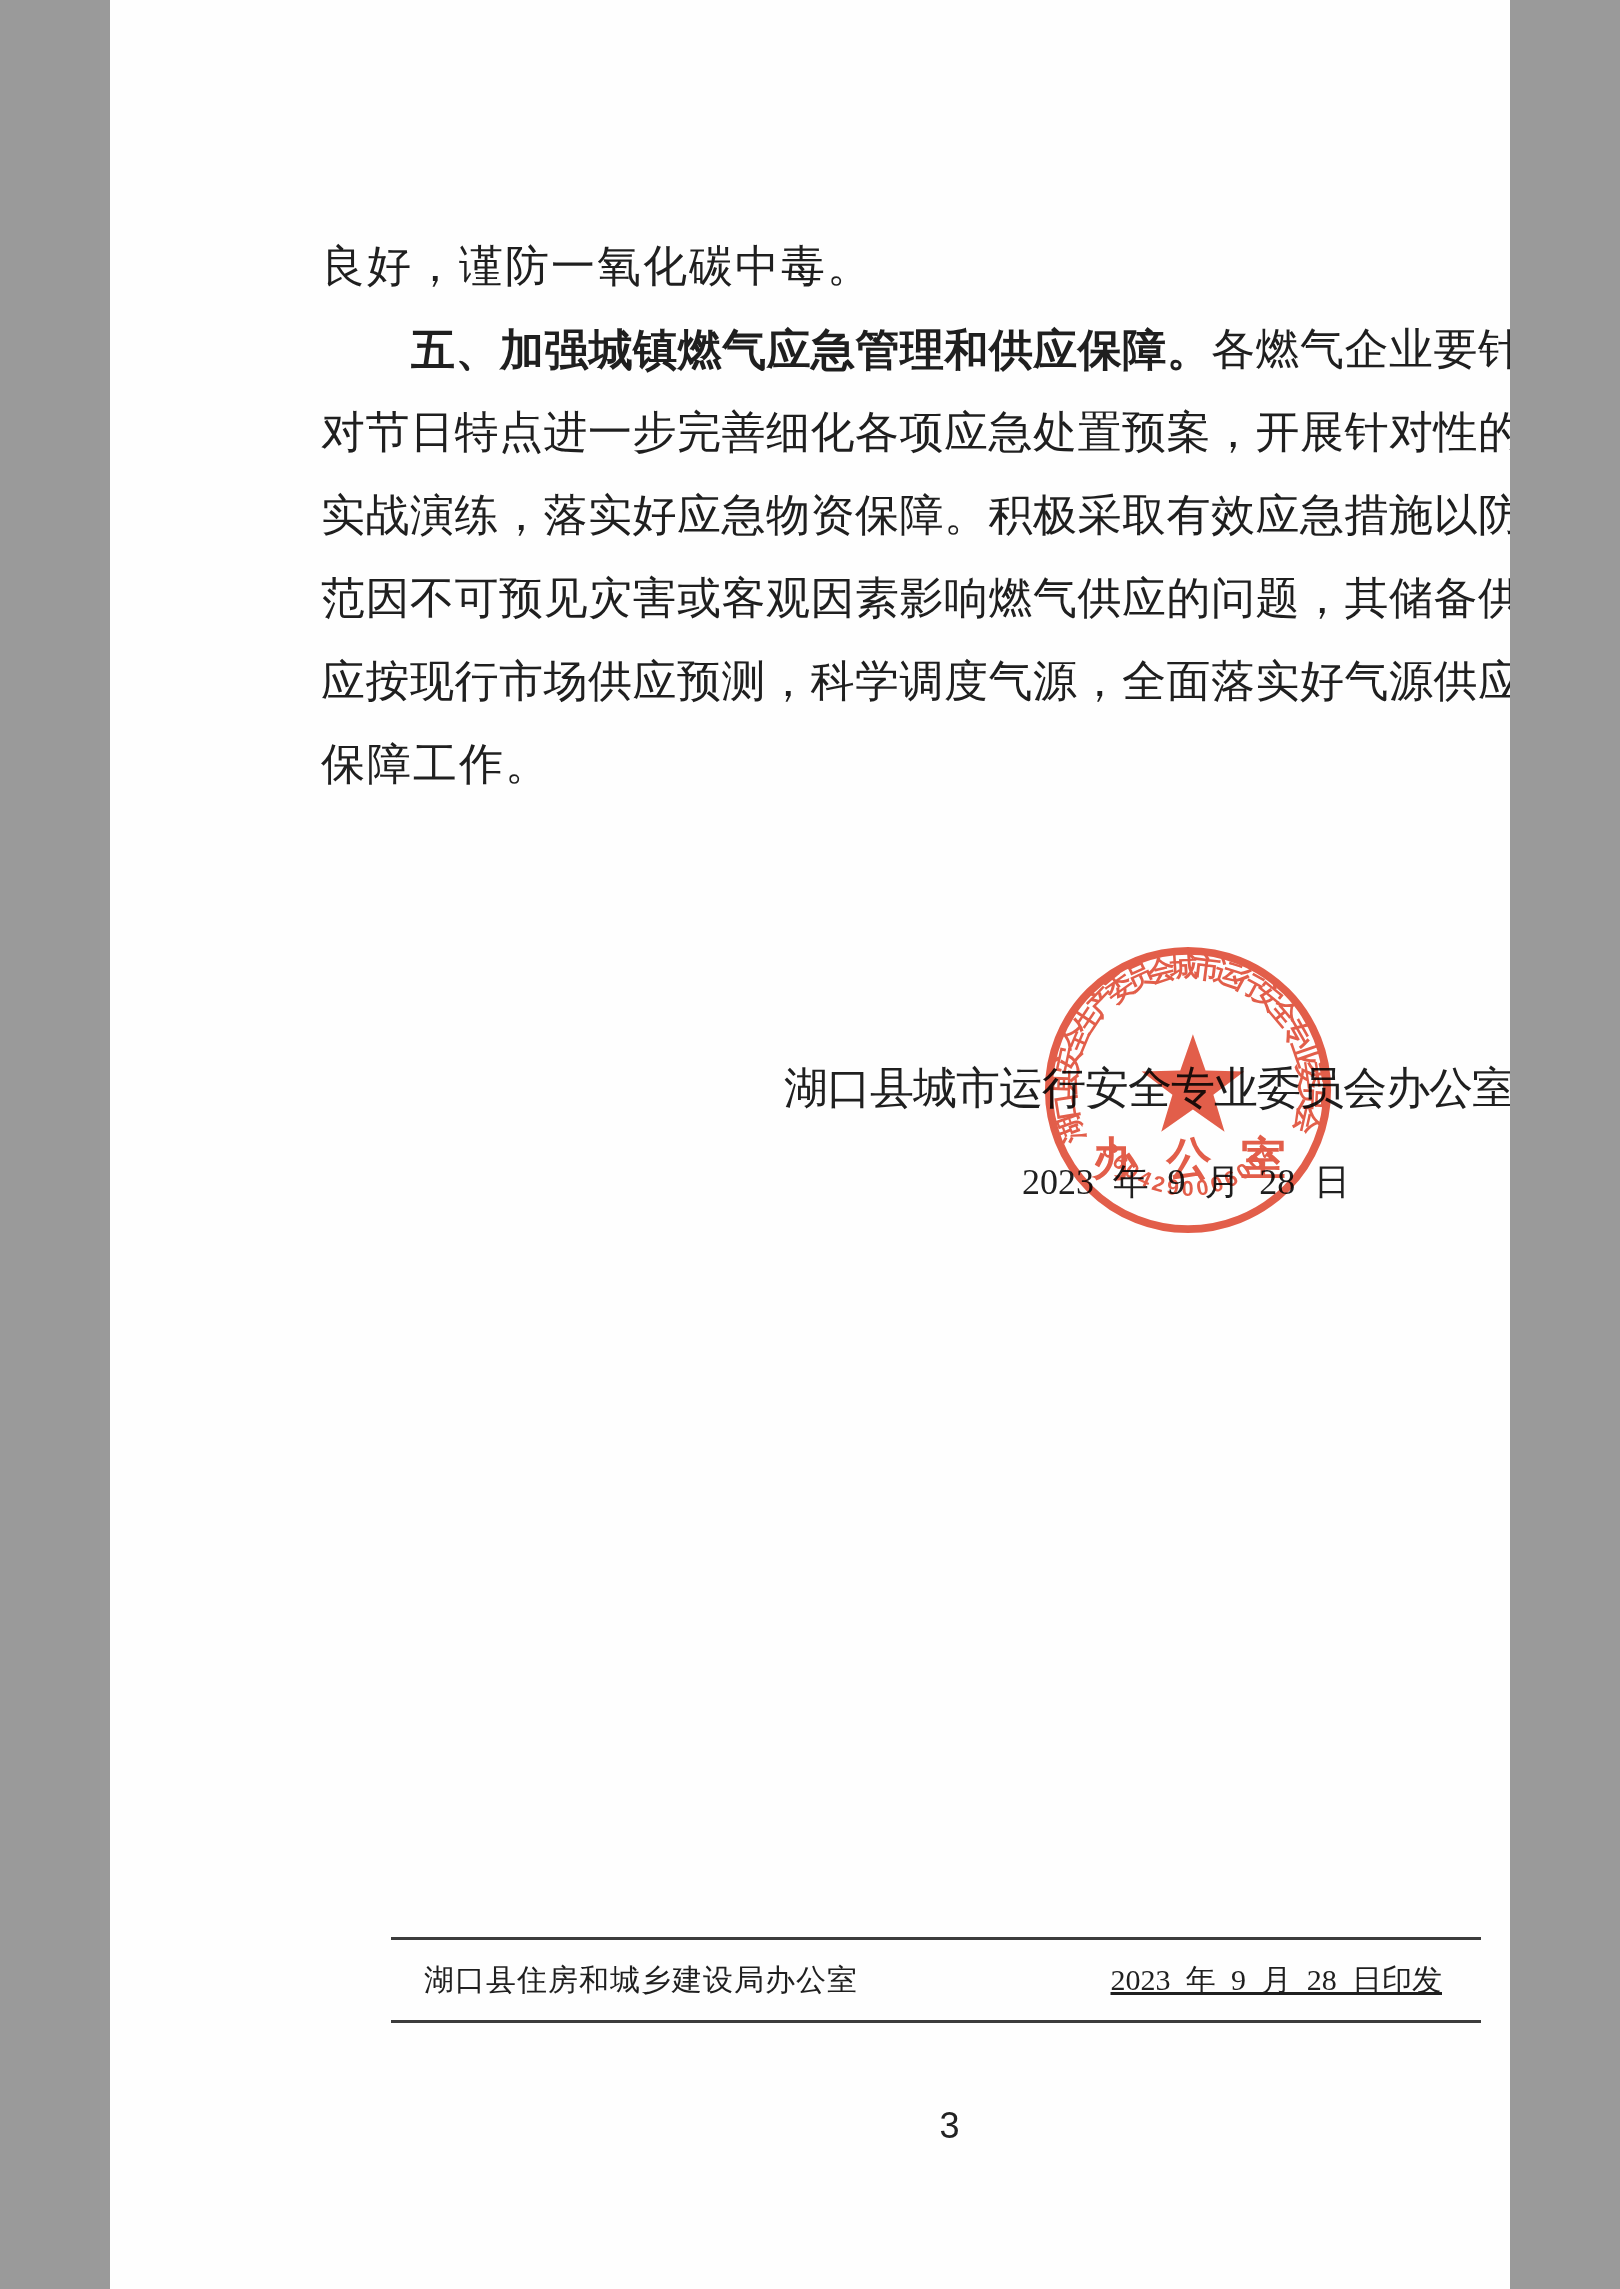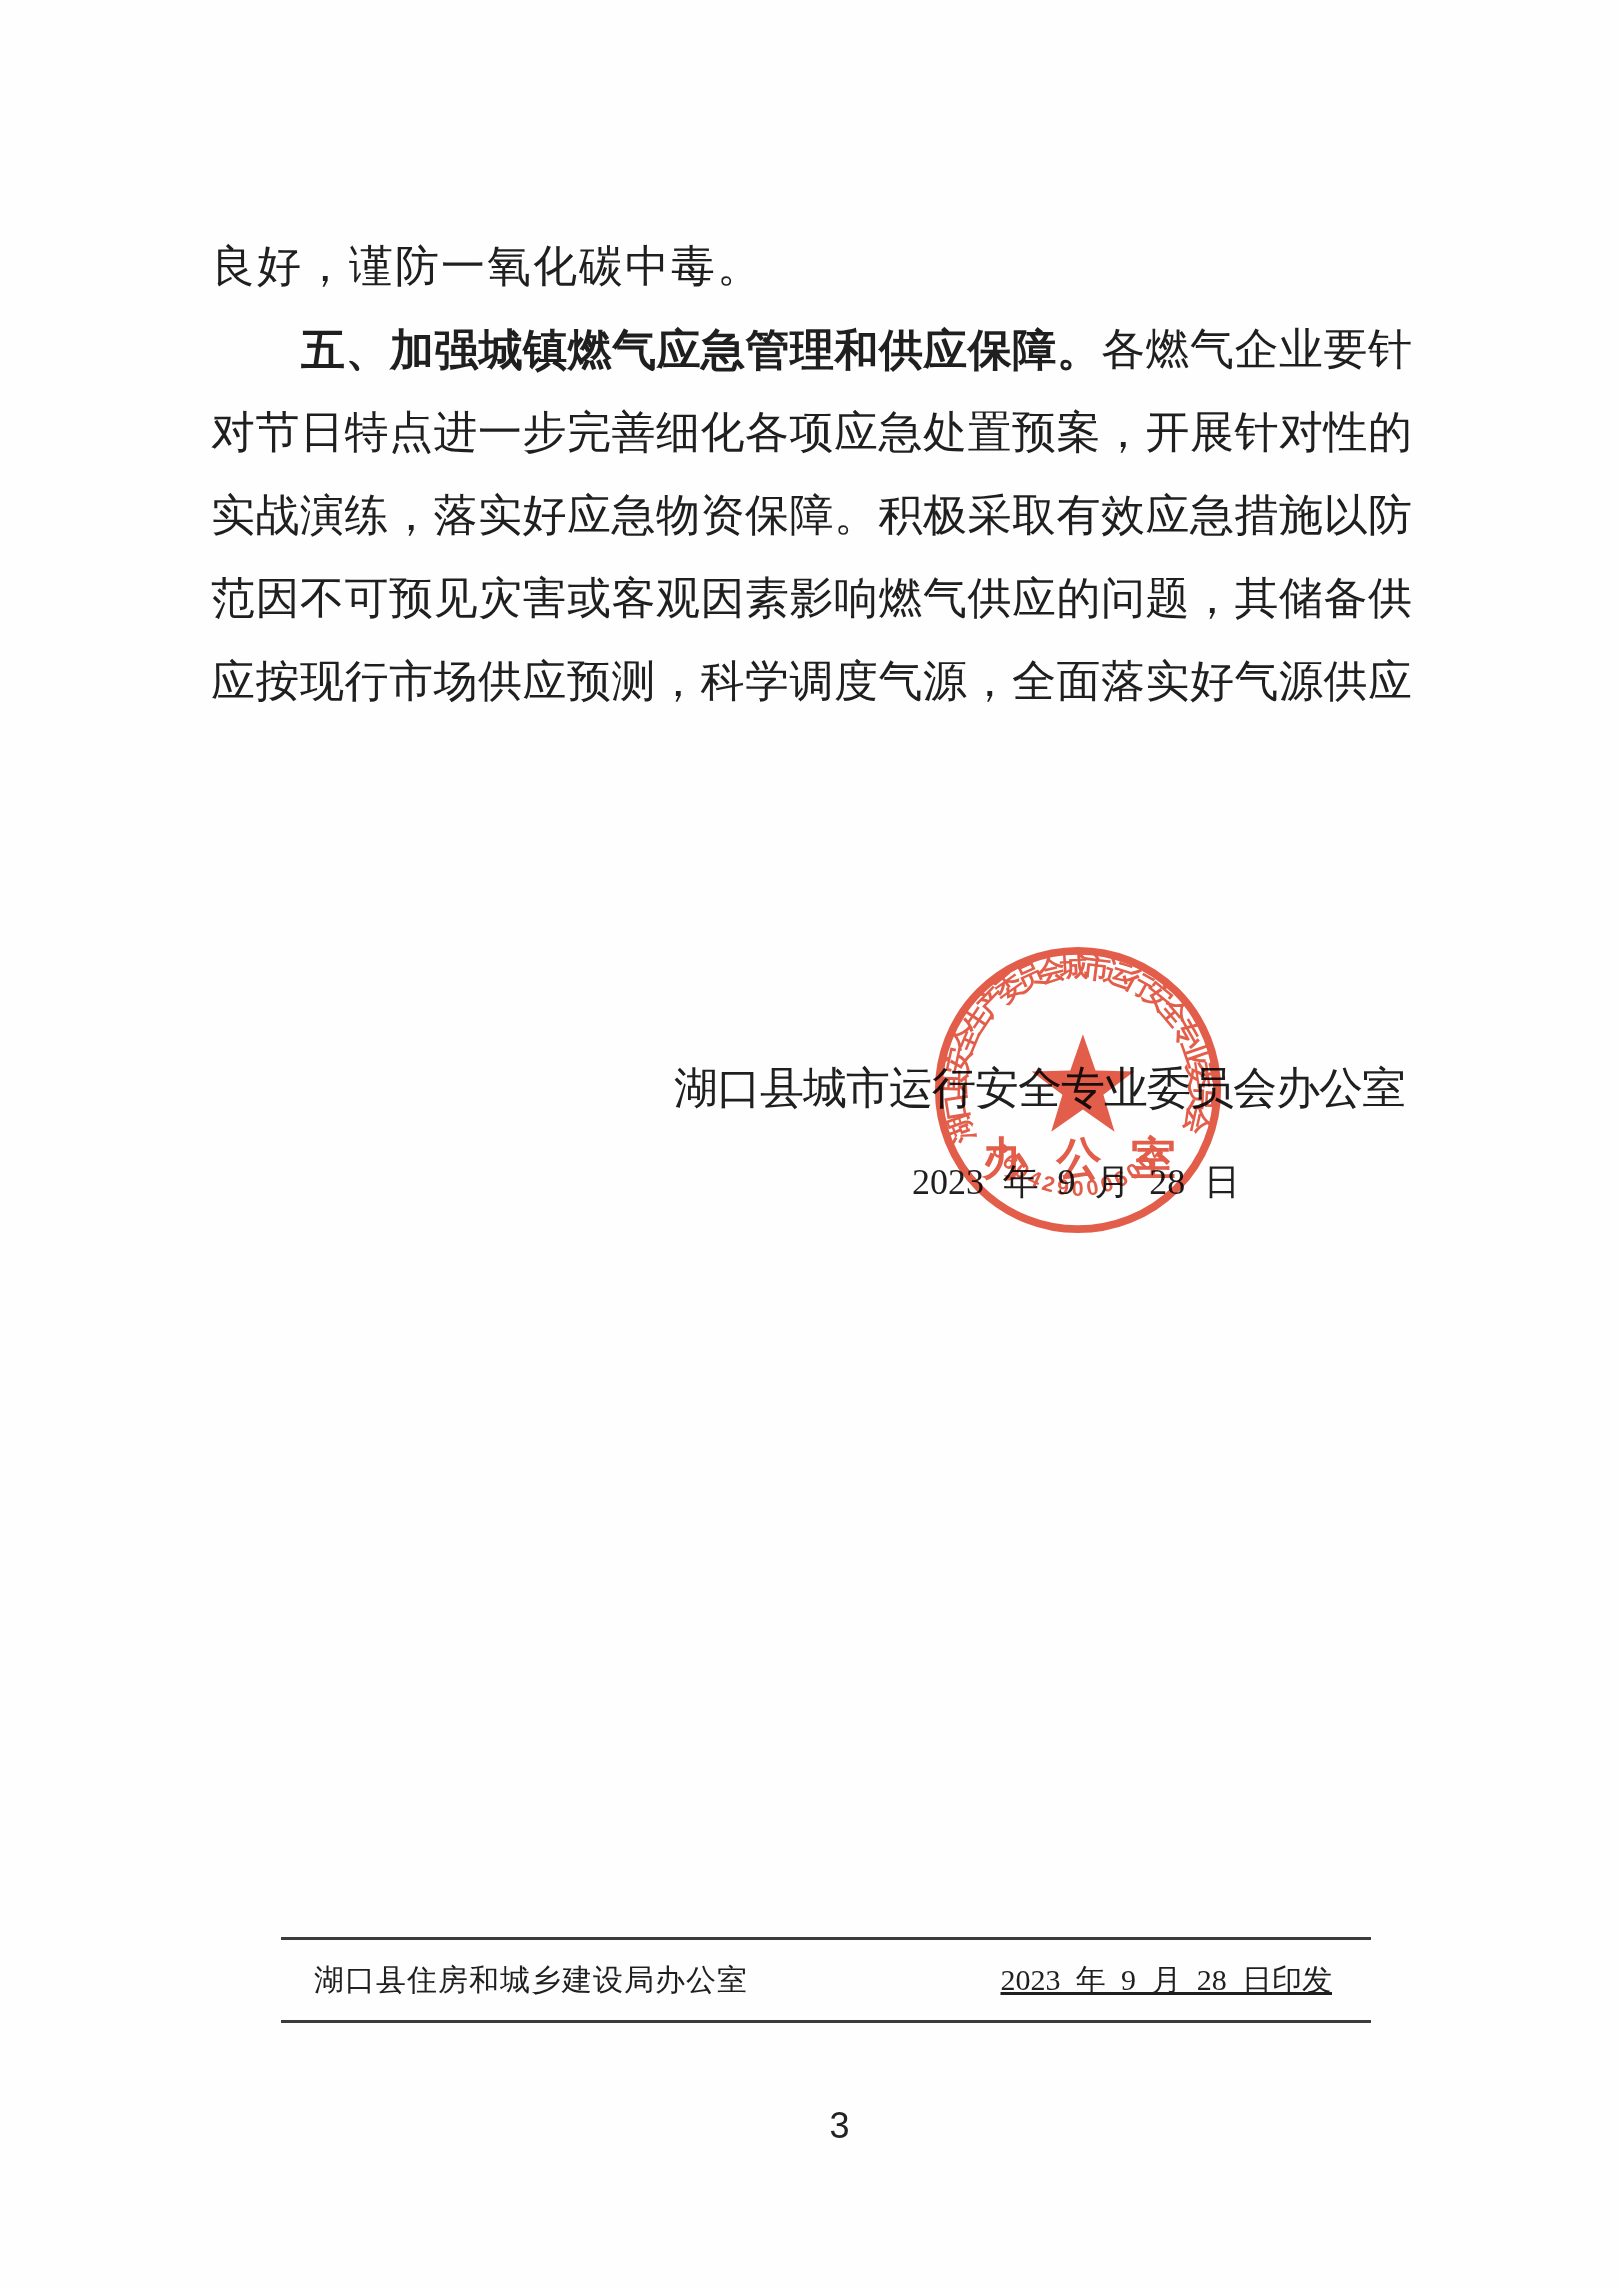--- a/index.html
+++ b/index.html
@@ -1,18 +1,18 @@
 <!DOCTYPE html>
 <html><head>
 <meta charset="utf-8">
 <style>
   html, body { margin: 0; padding: 0; background: #9a9a9a; }
   .page {
     position: relative;
-    width: 1620px; height: 2290px;
+    width: 1400px; height: 2290px;
     margin: 0 auto;
     background: #fefefe;
     font-family: "Liberation Serif", serif;
     color: #1f1f1f;
     overflow: hidden;
   }
   
   .doc-body {
     position: absolute;
     left: 211px; top: 225px;
@@ -231,20 +231,21 @@
         <span>全</span>
         <span>面</span>
         <span>落</span>
         <span>实</span>
         <span>好</span>
         <span>气</span>
         <span>源</span>
         <span>供</span>
         <span>应</span>
       </div>
+      <div class="body-line"><span>保障工作。</span></div>
     </div>
 
   <div class="sig-org">湖口县城市运行安全专业委员会办公室</div>
 
   <div class="sig-date">2023 年 9 月 28 日</div>
 
   <div class="seal">
     <svg viewBox="0 0 300 300" width="294" height="294">
       <defs>
         <path id="arcTop" d="M 44.9 199 A 116 116 0 1 1 255.1 199" fill="none"></path>

